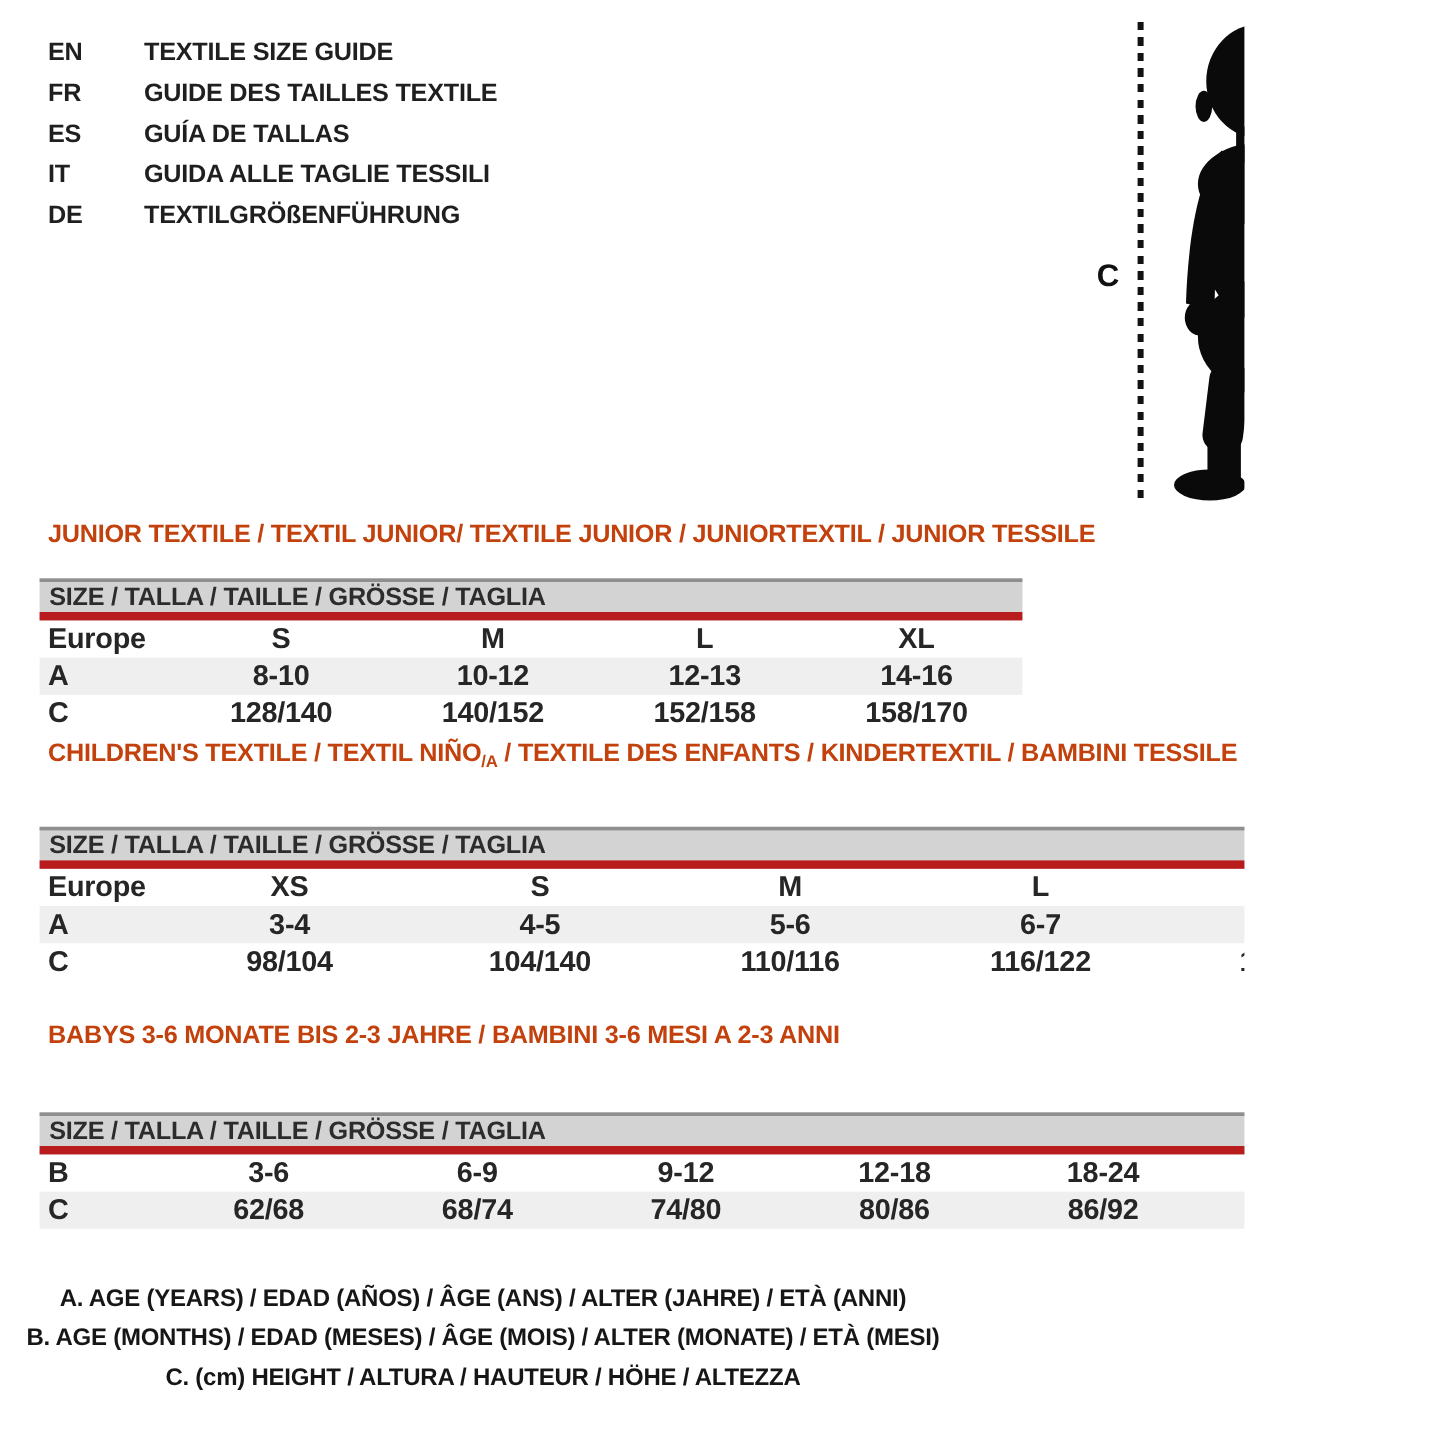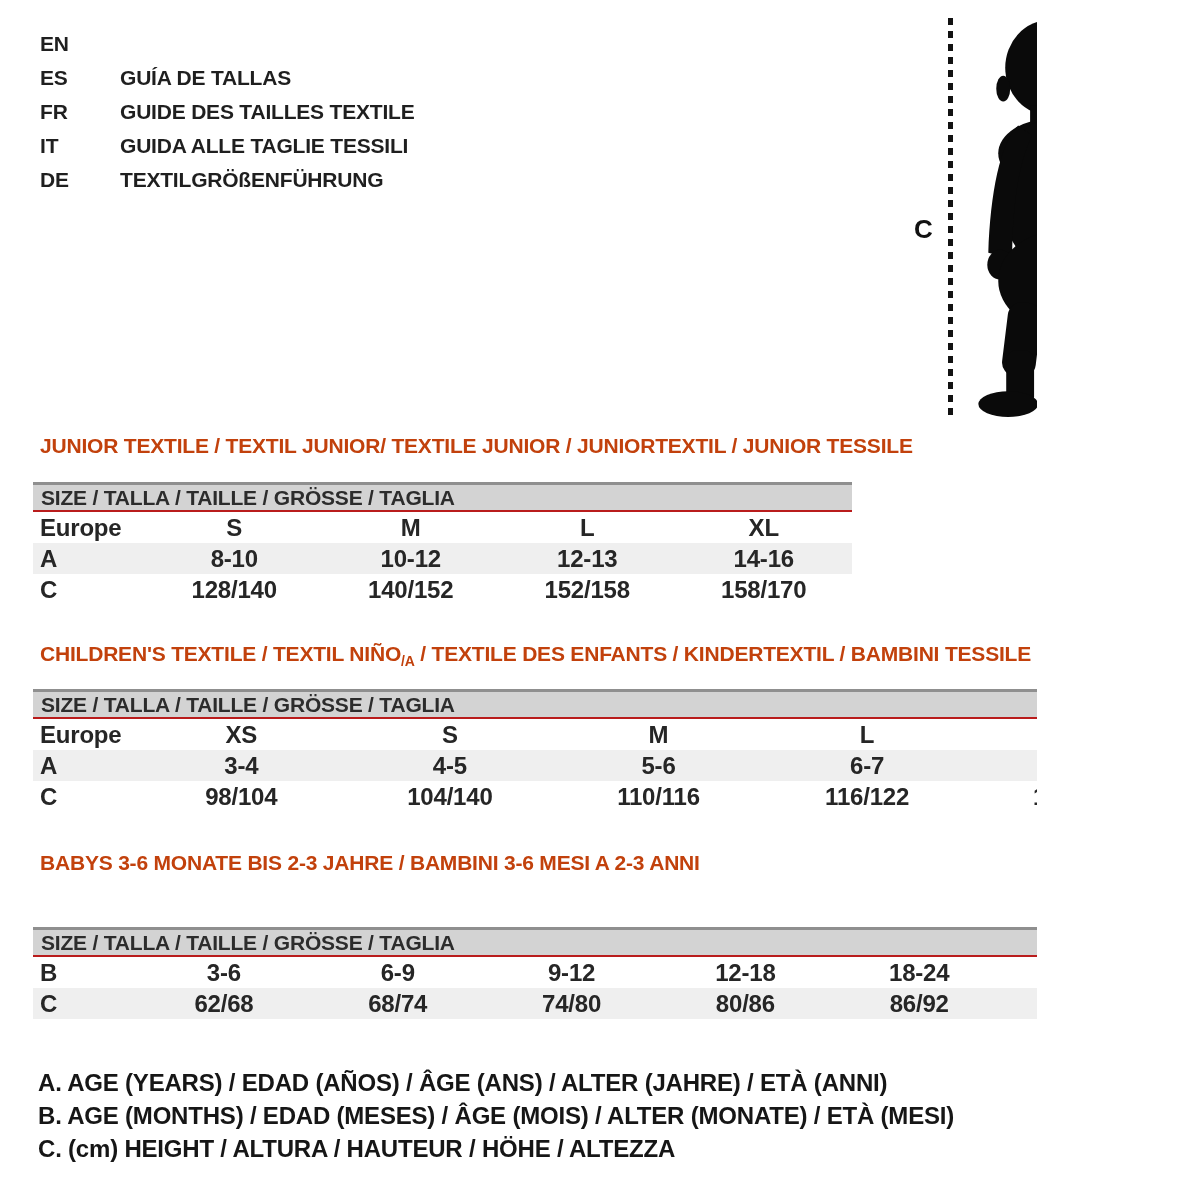--- a/index.html
+++ b/index.html
@@ -28,48 +28,49 @@
   .sec-title .subscript { font-size:14px; vertical-align:sub; }
   .sec-title-2line { line-height:38px; white-space:nowrap; }
 
   
   .tbl { position:absolute; left:33px; }
   .tbl-junior   { top:482px; width:819px;  --lw:106px; }
   .tbl-children { top:689px; width:1147px; --lw:97px; }
   .tbl-babies   { top:927px; width:1147px; --lw:97px; }
   .size-bar {
     height:25px; line-height:25px; background:#d3d3d3;
-    border-top:3px solid #8f8f8f; border-bottom:2px solid #b91c1c;
+    border-top:3px solid #8f8f8f; border-bottom:7px solid #b91c1c;
     padding-left:8px; font-size:21px; color:#2c2c2c;
   }
   .trow { display:flex; align-items:center; height:31px; font-size:24px; color:#262626; }
   .trow.shade { background:#efefef; }
   .tlabel { width:var(--lw); padding-left:7px; }
   .tcell { flex:1; text-align:center; }
 
   
-  .legend { position:absolute; left:38px; top:1066px; font-size:24px; line-height:33px; color:#161616; }
+  .legend { position:absolute; left:22px; top:1066px; font-size:20px; line-height:33px; color:#161616;text-align:center; }
   .legend div { white-space:nowrap; }
 </style>
 </head>
 <body>
 
 <div class="page">
 
   <div class="lang-block">
     <div class="lang-row">
       <span class="lang-code">EN</span>
+      <span class="lang-label">TEXTILE SIZE GUIDE</span>
+    </div>
+    <div class="lang-row">
+      <span class="lang-code">FR</span>
+      <span class="lang-label">GUIDE DES TAILLES TEXTILE</span>
     </div>
     <div class="lang-row">
       <span class="lang-code">ES</span>
       <span class="lang-label">GUÍA DE TALLAS</span>
-    </div>
-    <div class="lang-row">
-      <span class="lang-code">FR</span>
-      <span class="lang-label">GUIDE DES TAILLES TEXTILE</span>
     </div>
     <div class="lang-row">
       <span class="lang-code">IT</span>
       <span class="lang-label">GUIDA ALLE TAGLIE TESSILI</span>
     </div>
     <div class="lang-row">
       <span class="lang-code">DE</span>
       <span class="lang-label">TEXTILGRÖßENFÜHRUNG</span>
     </div>
   </div>
@@ -117,21 +118,21 @@
     </div>
     <div class="trow">
       <span class="tlabel">C</span>
       <span class="tcell">128/140</span>
       <span class="tcell">140/152</span>
       <span class="tcell">152/158</span>
       <span class="tcell">158/170</span>
     </div>
   </div>
 
-  <div class="sec-title" style="top:642px"><span>CHILDREN'S TEXTILE / TEXTIL NIÑO</span><span class="subscript">/A</span><span> / TEXTILE DES ENFANTS / KINDERTEXTIL / BAMBINI TESSILE</span></div>
+  <div class="sec-title" style="top:616px"><span>CHILDREN'S TEXTILE / TEXTIL NIÑO</span><span class="subscript">/A</span><span> / TEXTILE DES ENFANTS / KINDERTEXTIL / BAMBINI TESSILE</span></div>
   <div class="tbl tbl-children">
     <div class="size-bar">SIZE / TALLA / TAILLE / GRÖSSE / TAGLIA</div>
     <div class="trow">
       <span class="tlabel">Europe</span>
       <span class="tcell">XS</span>
       <span class="tcell">S</span>
       <span class="tcell">M</span>
       <span class="tcell">L</span>
       <span class="tcell">XL</span>
     </div>

